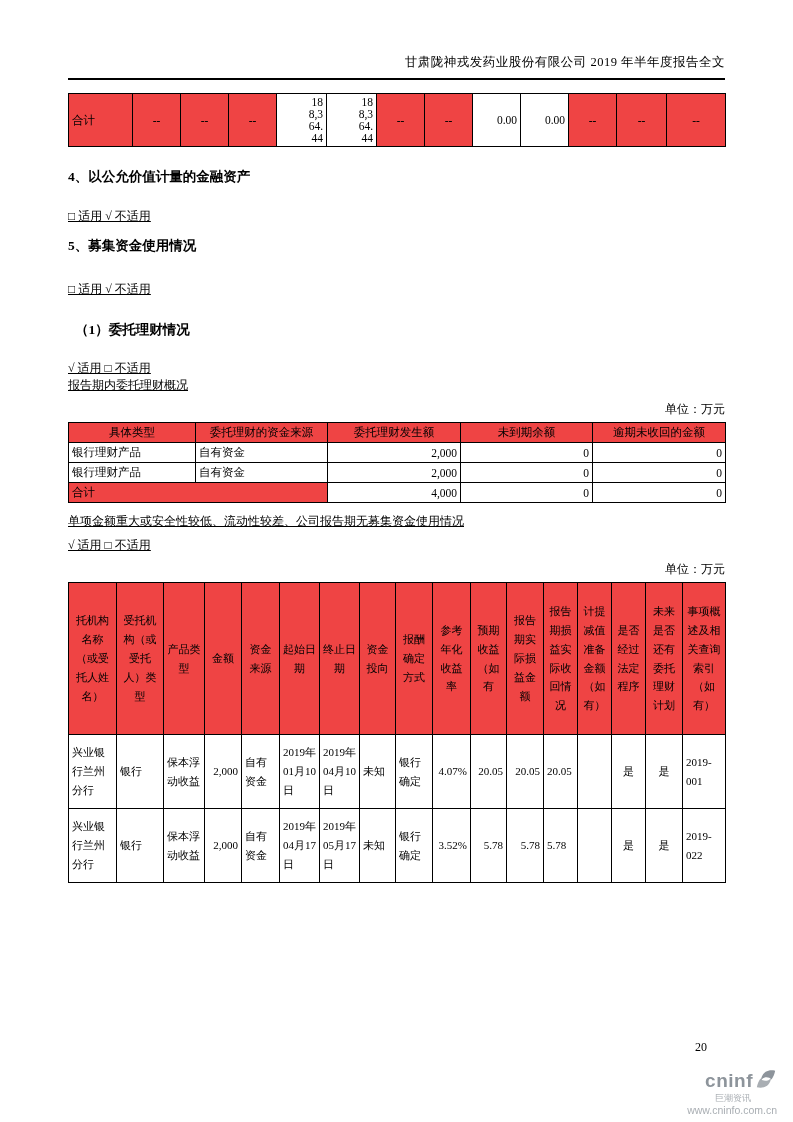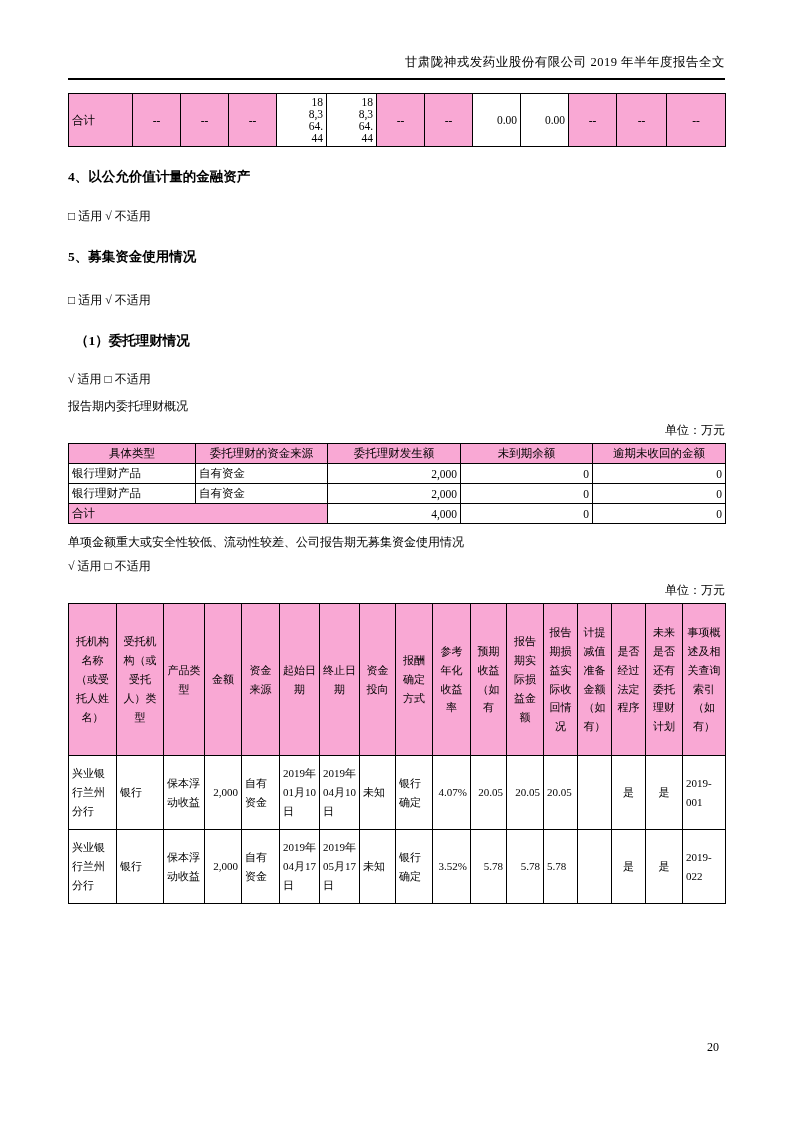--- a/index.html
+++ b/index.html
@@ -23,21 +23,21 @@
     text-align: right;
     font-size: 12.5px;
     letter-spacing: 0.5px;
   }
 
   
   table { border-collapse: collapse; table-layout: fixed; width: 657px; }
   table, td, th { border: 1px solid #000; }
   table { border-width: 1.5px; }
   td, th { vertical-align: middle; padding: 2px 3px; font-weight: normal; overflow: hidden; }
-  .gray { background: #f9a8d4; margin-left: 8px; }
+  .gray { background: #ef4444; margin-left: 8px; }
   .ta-l { text-align: left; }
   .ta-c { text-align: center; }
   .ta-r { text-align: right; }
   .num-wrap { word-break: break-all; padding-left: 28px; }
 
   
   .t-top { margin-top: 13px; font-size: 11.5px; }
   .t-top tr { height: 53px; }
 
   
@@ -47,40 +47,40 @@
   
   .t-detail { margin-top: 4px; font-size: 11px; }
   .t-detail td { line-height: 1.72; padding: 2px 3px; }
   .t-detail tr.hd { height: 152px; }
   .t-detail tr.dr { height: 74px; }
   .t-detail .hd td { text-align: center; }
 
   
   .h-num  { font-size: 13.5px; font-weight: bold; }
   .h-sub  { font-size: 13.5px; font-weight: bold; padding-left: 7px; }
-  .body-line { font-size: 12px; }
+  .body-line { font-size: 12px; text-decoration: underline; }
   .unit-line { font-size: 12px; text-align: right; }
 
   .mt-h4   { margin-top: 21px; }
   .mt-ap4  { margin-top: 22px; }
-  .mt-h5   { margin-top: 23px; font-family: Liberation Serif, serif; }
+  .mt-h5   { margin-top: 12px; font-family: Liberation Serif, serif; }
   .mt-ap5  { margin-top: 26px; }
   .mt-n5   { margin-top: 9px; }
   .mt-h6   { margin-top: 26px; }
   .mt-h61  { margin-top: 23px; }
   .mt-ap6  { margin-top: 21px; }
-  .mt-n6   { margin-top: 10px; }
+  .mt-n6   { }
   .mt-u1   { margin-top: 7px; }
   .mt-rn   { margin-top: 10px; }
   .mt-ap7  { margin-top: 7px; }
   .mt-u2   { margin-top: 7px; }
 
   
   .page-number {
-    position: absolute; top: 1040px; right: 74px;
+    position: absolute; top: 1040px; right: 86px;
     font-size: 12px;
   }
   .cninfo-logo {
     position: absolute; right: 16px; top: 1068px;
     width: 130px; text-align: right; color: #9aa0a6;
     font-family: "Liberation Sans", "DejaVu Sans", sans-serif;
     line-height: 1.05;
   }
   .cninfo-logo .row1 { display: flex; align-items: center; justify-content: flex-end; gap: 2px; }
   .cninfo-logo .word { font-size: 19px; font-weight: bold; color: #8d949b; letter-spacing: 0.5px; }
@@ -264,13 +264,26 @@
         <td class="ta-c">是</td>
         <td class="ta-l">2019-022</td>
       </tr>
     </tbody>
       </table>
 
   </div>
 
   <div class="page-number">20</div>
 
+  <div class="cninfo-logo">
+    <div class="row1">
+      <span class="word">cninf</span>
+      <span>
+        <svg width="22" height="22" viewBox="0 0 24 24">
+          <path d="M22 3 C13 1 7 6 6.5 13.5 C9.5 9 15 9 18 12.5 C20 10 21.2 6.5 22 3 Z" fill="#8d949b"></path>
+          <path d="M2 21 C11 23 17 18 17.5 10.5 C14.5 15 9 15 6 11.5 C4 14 2.8 17.5 2 21 Z" fill="#a9aeb3"></path>
+        </svg>
+      </span>
+    </div>
+    <div class="sub">巨潮资讯</div>
+    <div class="url">www.cninfo.com.cn</div>
+  </div>
 </div>
 
 </body></html>

